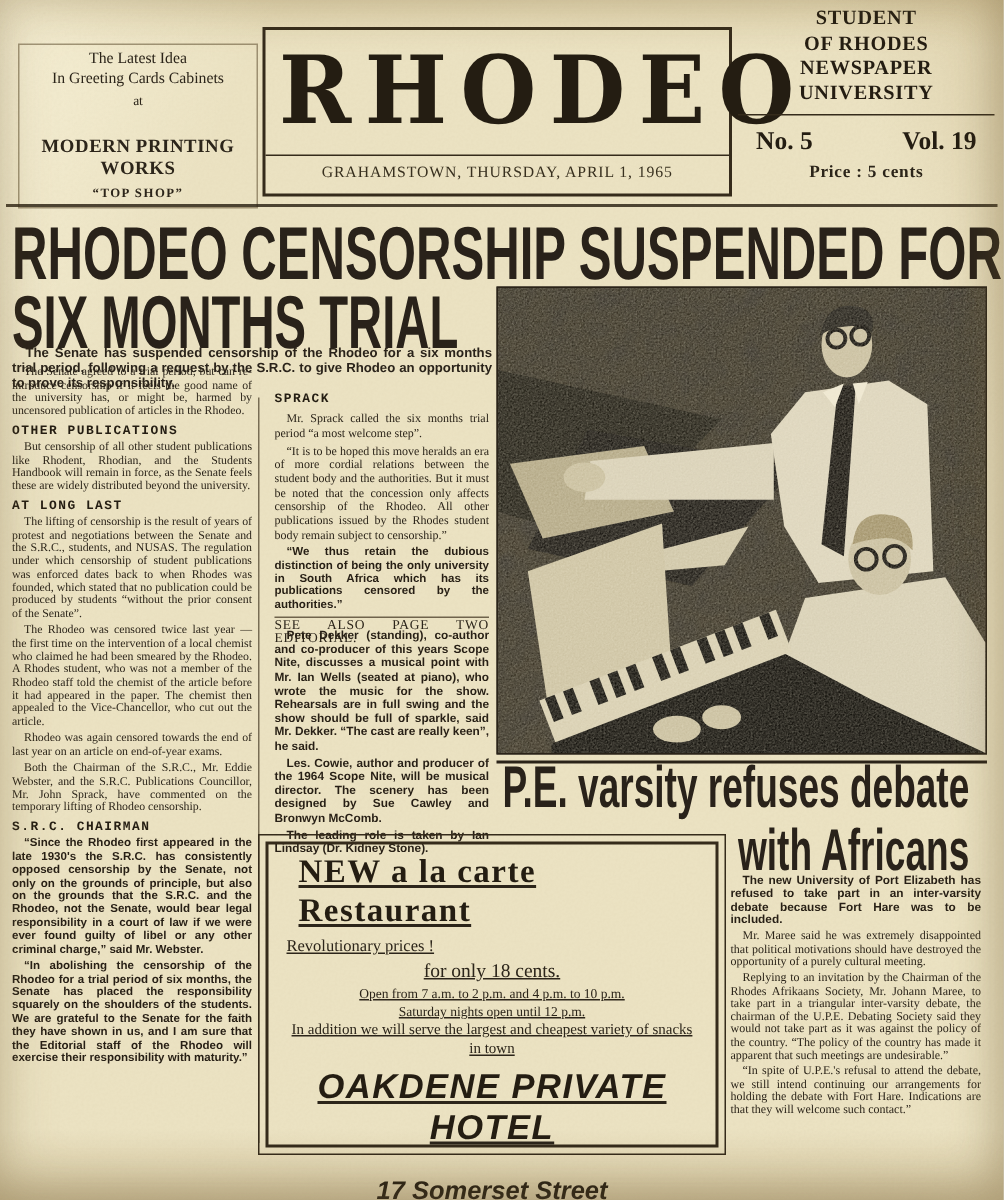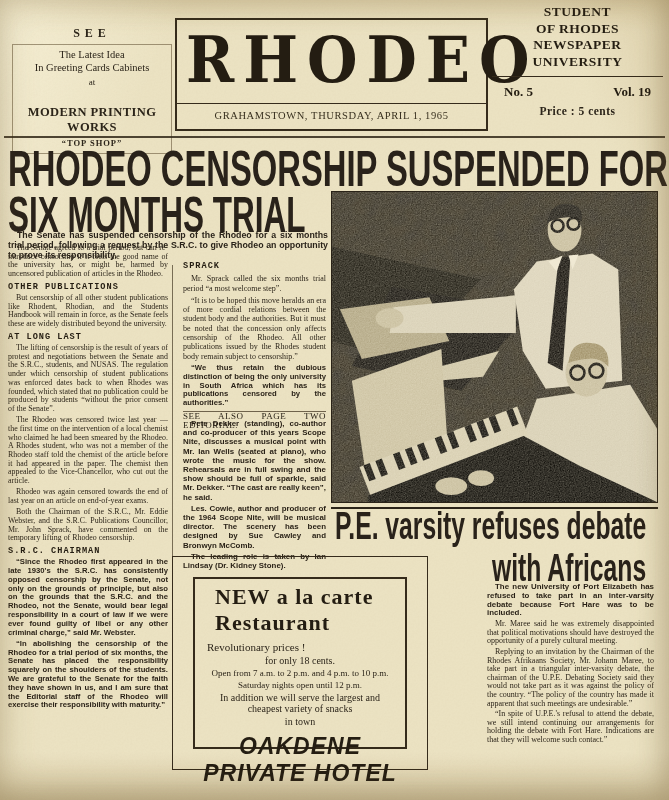--- a/index.html
+++ b/index.html
@@ -35,21 +35,21 @@
   .logo-box { left:175px; top:18px; width:313px; height:113px; border:2px solid #352b1b; text-align:center; }
   .logo { font-family:"DejaVu Serif", serif; font-weight:bold; font-size:58px; line-height:64px;
           letter-spacing:9px; padding-left:9px; margin-top:6px; color:#241d12;
           transform:scaleY(1.08); transform-origin:center top; }
   .dateline-rule { border-top:1.5px solid #352b1b; margin:13px 0 0; }
   .dateline { font-size:10.5px; letter-spacing:.6px; padding-top:6px; font-weight:normal; color:#38301f; }
 
   .info { left:490px; top:4px; width:175px; text-align:center; }
   .info-line { font-weight:bold; font-size:13.5px; line-height:16.5px; letter-spacing:.5px; color:#241d12; }
   .info-rule { border-top:1.5px solid #352b1b; margin:6px 2px 7px; }
-  .info-nos { display:flex; justify-content:space-between; padding:0 14px; font-weight:bold; font-size:13px; color:#241d12; }
+  .info-nos { display:flex; justify-content:space-between; padding:0 14px; font-weight:bold; font-size:17px; color:#241d12; }
   .info-price { font-weight:bold; font-size:11.5px; margin-top:5px; letter-spacing:.5px; }
 
   .top-rule { left:4px; top:136px; width:661px; height:2px; background:#30271732; background:#302717; opacity:.85; }
 
   
   .condensed { font-family:"Liberation Sans", sans-serif; font-weight:bold; white-space:nowrap;
                transform-origin:left top; color:#29221a; }
   .h1a { left:8px; top:140px; font-size:50px; transform:scale(.655,1.0); letter-spacing:0; }
   .h1b { left:8px; top:186px; font-size:50px; transform:scale(.63,1.0); }
   .peh1 { left:335px; top:504px; font-size:38px; transform:scale(.65,1.03); }
@@ -81,26 +81,26 @@
   .right-col { left:487px; top:583px; width:167px; font-size:8px; line-height:8.6px; }
   .right-col p { margin-bottom:2px; }
   .right-col .boldpara { font-size:7.9px; line-height:8.8px; }
 
   
   .photo { left:331px; top:191px; width:327px; height:312px; border:1.5px solid #2a2318; background:#322e27; }
   .photo svg { display:block; width:100%; height:100%; }
   .photo-rule { left:331px; top:507px; width:327px; height:1.5px; background:#2a2318; }
 
   
-  .ad { left:172px; top:556px; width:256px; height:214px; border:1px solid #352b1b; padding:20px; }
+  .ad { left:172px; top:556px; width:312px; height:214px; border:1px solid #352b1b; padding:4px;text-decoration:underline; }
   .ad-inner { border:2px solid #352b1b; width:100%; height:100%; text-align:center; padding:5px 8px 0; }
   .ad-title { font-weight:bold; font-size:22px; letter-spacing:1px; text-align:left; padding-left:12px; color:#241d12; }
   .ad-prices { font-size:11px; text-align:left; padding-left:4px; margin-top:5px; }
   .ad-dinner { font-weight:bold; font-size:11.5px; letter-spacing:.8px; margin-top:5px; }
-  .ad-cents { font-size:10px; margin-top:2px; }
+  .ad-cents { font-size:13px; margin-top:2px; }
   .ad-open,.ad-sat { font-size:9px; margin-top:2px; }
   .ad-snacks,.ad-town { font-size:10px; margin-top:2px; }
   .ad-hotel { font-family:"Liberation Sans", sans-serif; font-style:italic; font-weight:bold;
               font-size:23px; letter-spacing:1px; margin-top:6px; color:#241d12; }
   .ad-street { font-family:"Liberation Sans", sans-serif; font-style:italic; font-weight:bold;
                font-size:17px; margin-top:19px; color:#241d12; }
 </style>
 </head>
 <body>
 
@@ -108,21 +108,20 @@
 
   <svg class="grain" width="669" height="800">
     <filter id="paperNoise">
         <feTurbulence type="fractalNoise" baseFrequency="0.55" numOctaves="2"></feTurbulence>
       <feColorMatrix type="matrix" values="0 0 0 0 0.55, 0 0 0 0 0.47, 0 0 0 0 0.30, 0.4 0.4 0.4 0 -0.52"></feColorMatrix>
       </filter>
     <rect width="669" height="800" filter="url(#paperNoise)" opacity="0.35"></rect>
   </svg>
 
   <div class="abs promo">
-    <div class="promo-see">SEE</div>
     <div class="promo-frame">
       <div class="promo-l2">The Latest Idea</div>
       <div class="promo-l3">In Greeting Cards Cabinets</div>
       <div class="promo-at">at</div>
       <div class="promo-works">MODERN PRINTING WORKS</div>
       <div class="promo-shop">“TOP SHOP”</div>
     </div>
   </div>
 
   <div class="abs logo-box">

